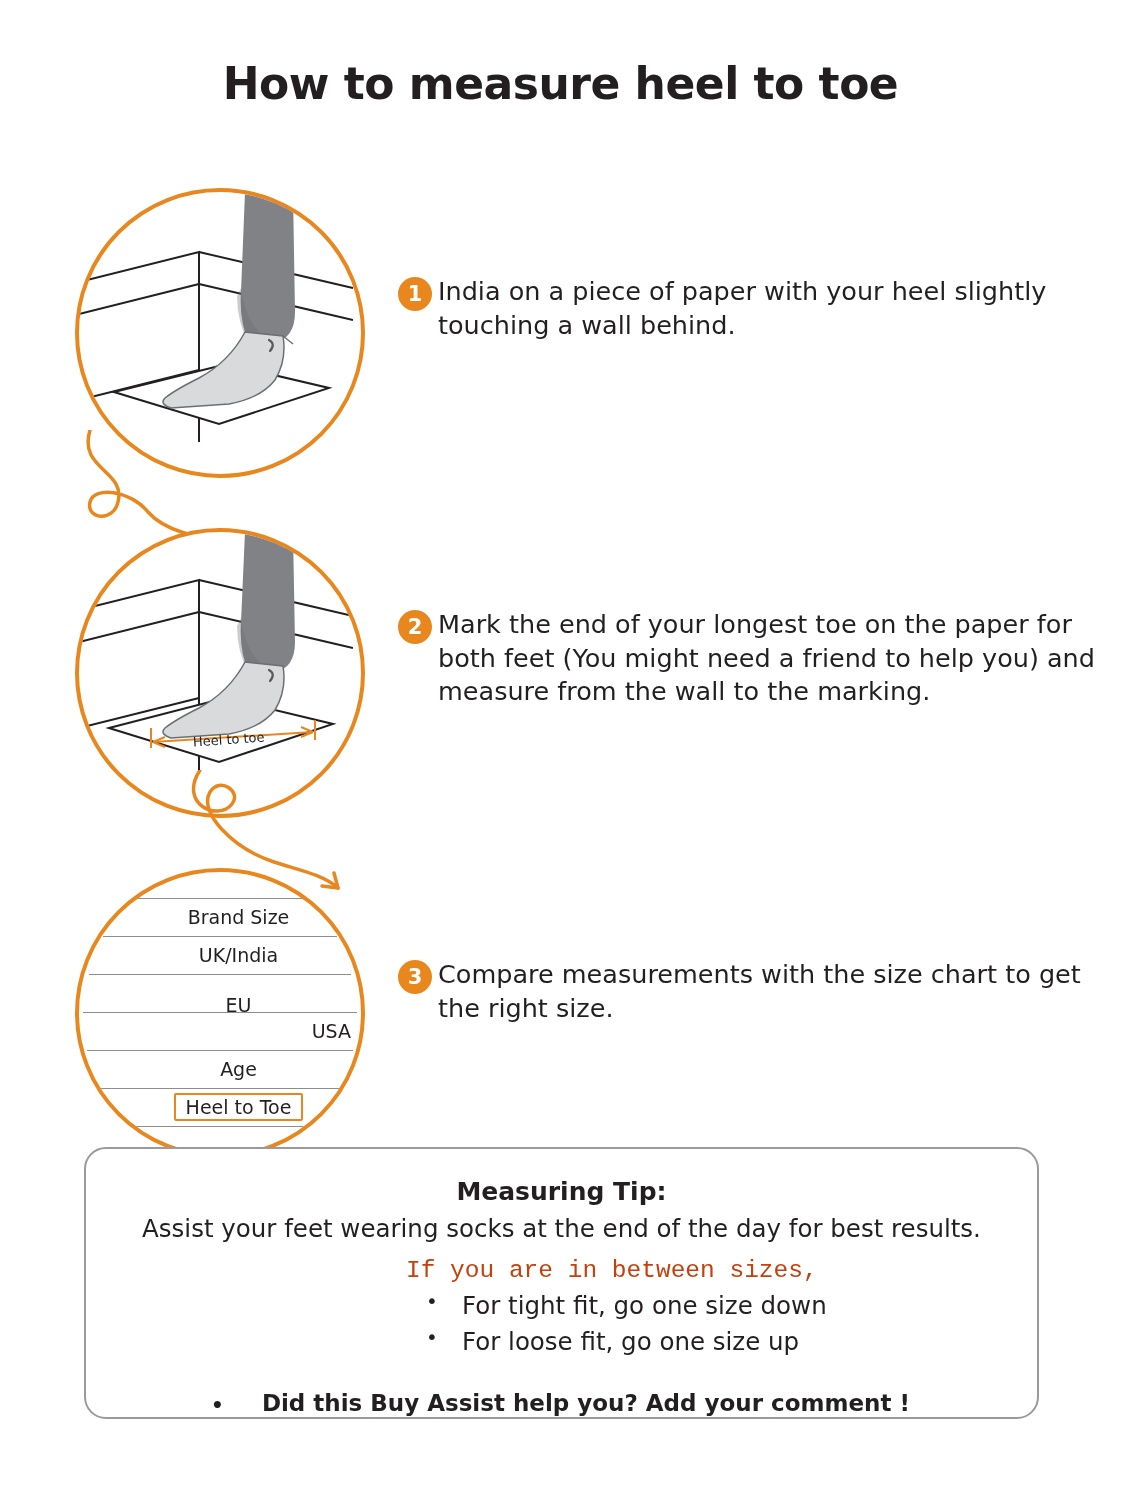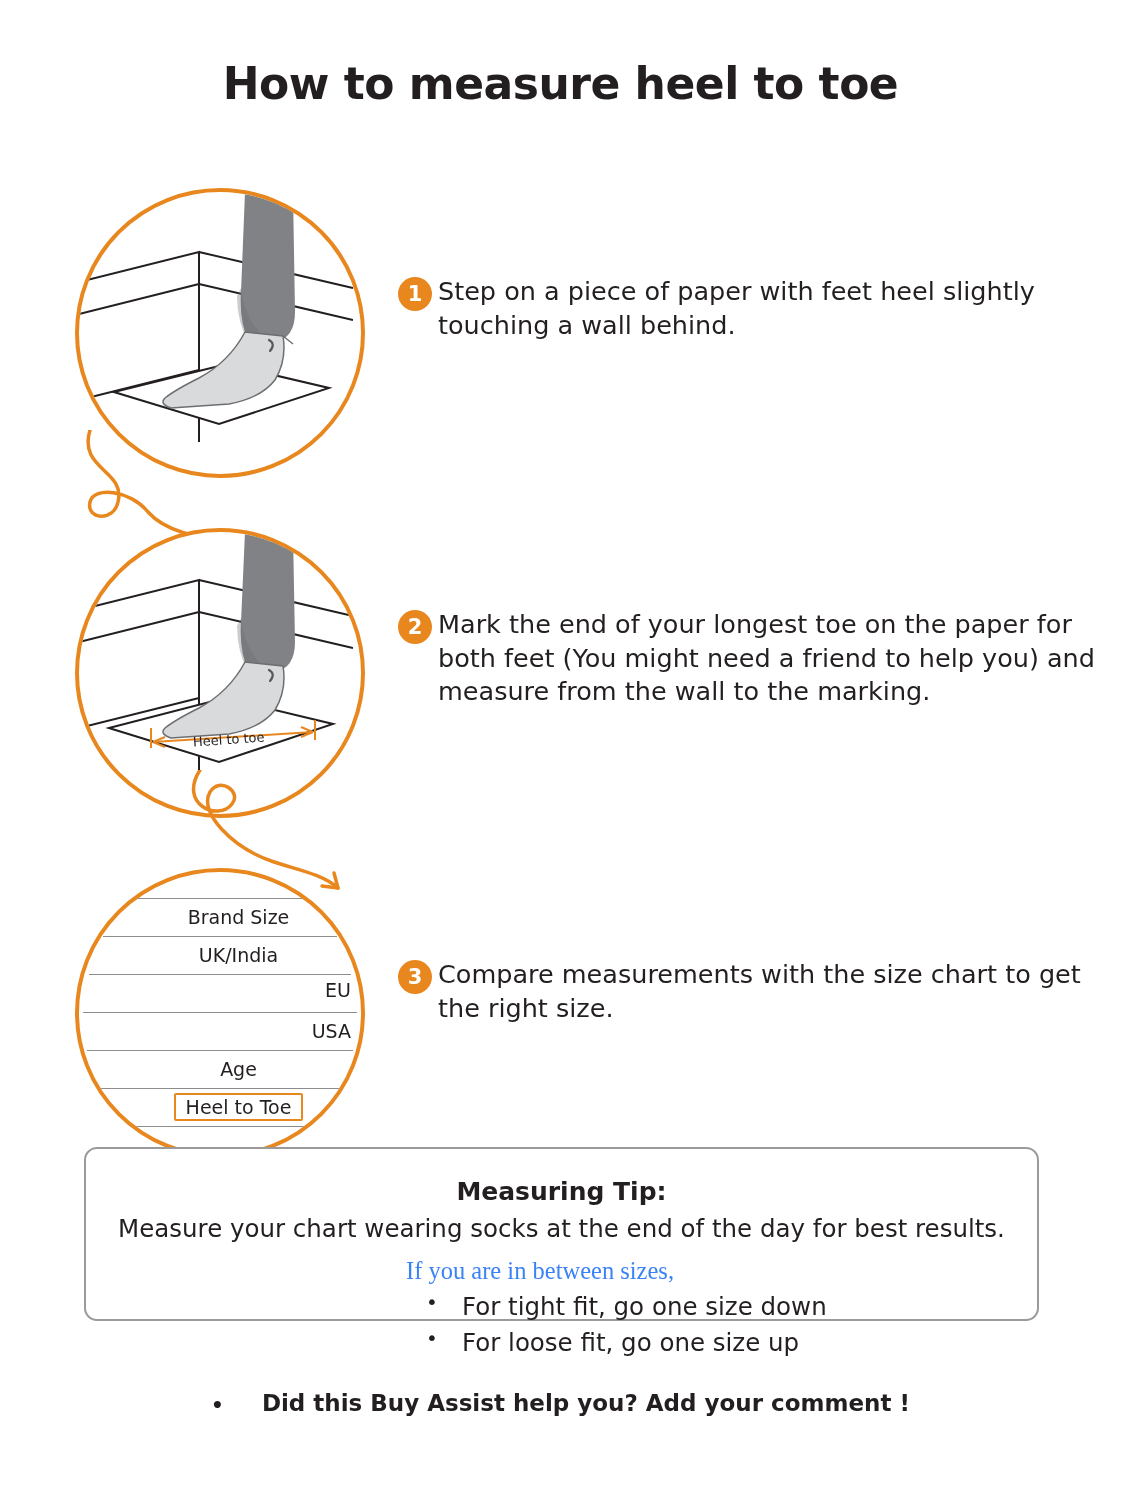--- a/index.html
+++ b/index.html
@@ -124,23 +124,23 @@
     height: 1px;
     background: #8d8d8d;
   }
 
   
   .tipbox {
     position: absolute;
     left: 84px;
     top: 1147px;
     width: 955px;
-    height: 174px;
+    height: 272px;
     border: 2px solid #9a9a9a;
-    border-radius: 13px;
+    border-radius: 22px;
     box-sizing: border-box;
     background: #ffffff;
   }
   .tip-title {
     text-align: center;
     font-family: "DejaVu Sans", sans-serif;
     font-weight: bold;
     font-size: 25px;
     color: #231f20;
     margin-top: 28px;
@@ -148,23 +148,23 @@
   .tip-line {
     text-align: center;
     font-family: "DejaVu Sans", sans-serif;
     font-size: 24.5px;
     color: #231f20;
     margin-top: 8px;
   }
   .tip-sub {
     margin-top: 14px;
     padding-left: 320px;
-    font-family: Liberation Serif, serif;
+    font-family: Liberation Mono, monospace;
     font-size: 24.5px;
-    color: #3b82f6;
+    color: #c2410c;
   }
   .tip-bullets {
     margin: 4px 7px 0 0;
     padding-left: 330px;
     list-style: none;
   }
   .tip-bullets li {
     font-family: "DejaVu Sans", sans-serif;
     font-size: 24.5px;
     color: #231f20;
@@ -280,53 +280,53 @@
       <div class="chart-line" style="top:178px; left:8px;   width:266px;"></div>
       <div class="chart-line" style="top:216px; left:22px;  width:238px;"></div>
       <div class="chart-line" style="top:254px; left:56px;  width:170px;"></div>
 
       <div class="chart-row" style="top:32px;">
         <span class="cell-label">Brand Size</span>
       </div>
       <div class="chart-row" style="top:70px;">
         <span class="cell-label">UK/India</span>
       </div>
-      <div class="chart-row" style="top:105px;text-align:right;">
+      <div class="chart-row" style="top:120px;">
         <span class="cell-label">EU</span>
       </div>
       <div class="chart-row" style="top:146px;text-align:right;">
         <span class="cell-label">USA</span>
       </div>
       <div class="chart-row" style="top:184px;">
         <span class="cell-label">Age</span>
       </div>
       <div class="chart-row highlight" style="top:221px;">
         <span class="cell-label">Heel to Toe</span>
       </div>
     </div>
   </div>
 
   <div class="step" id="step1">
     <div class="step-num">1</div>
-    <div class="step-text">Step on a piece of paper with feet heel slightly touching a wall behind.</div>
+    <div class="step-text">India on a piece of paper with your heel slightly touching a wall behind.</div>
   </div>
 
   <div class="step" id="step2">
     <div class="step-num">2</div>
     <div class="step-text">Mark the end of your longest toe on the paper for both feet (You might need a friend to help you) and measure from the wall to the marking.</div>
   </div>
 
   <div class="step" id="step3">
     <div class="step-num">3</div>
     <div class="step-text">Compare measurements with the size chart to get the right size.</div>
   </div>
 
   <div class="tipbox">
     <div class="tip-title">Measuring Tip:</div>
-    <div class="tip-line">Measure your chart wearing socks at the end of the day for best results.</div>
+    <div class="tip-line">Assist your feet wearing socks at the end of the day for best results.</div>
     <div class="tip-sub">If you are in between sizes,</div>
     <ul class="tip-bullets">
       <li>For tight fit, go one size down</li>
       <li>For loose fit, go one size up</li>
     </ul>
   </div>
 
   <div class="footer">
     <span class="dot">•</span><span>Did this Buy Assist help you? Add your comment !</span>
   </div>

